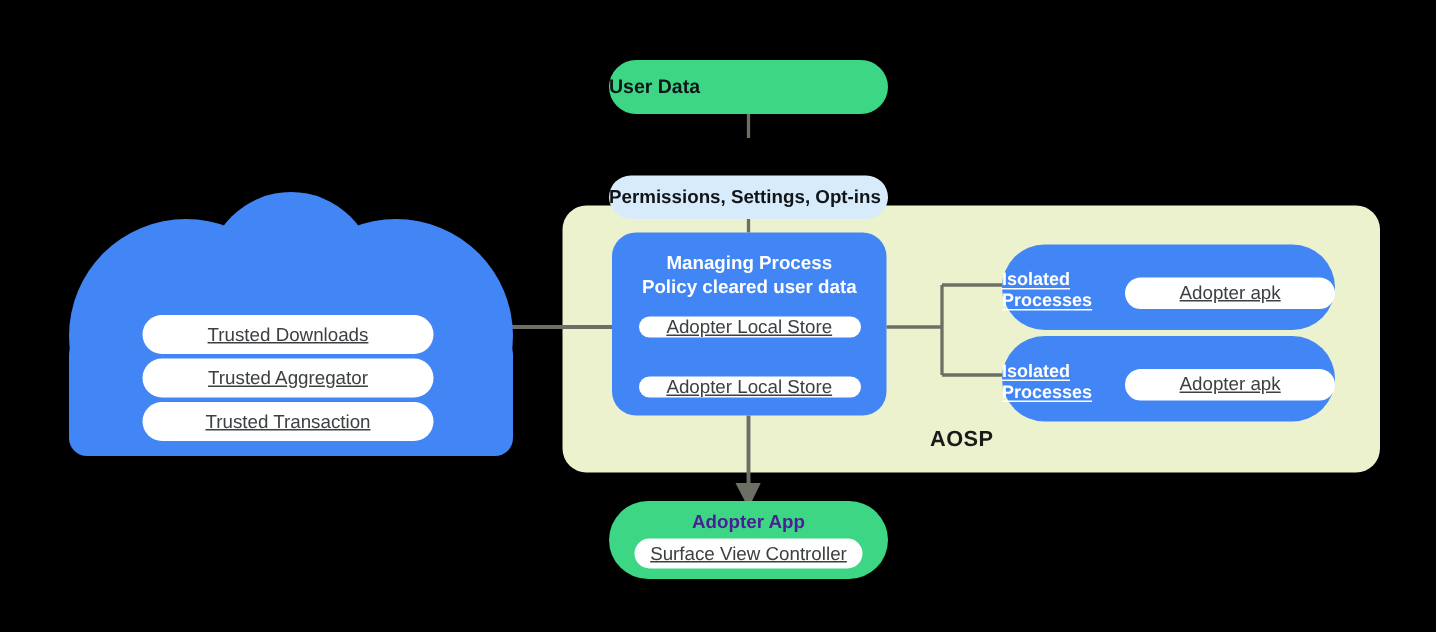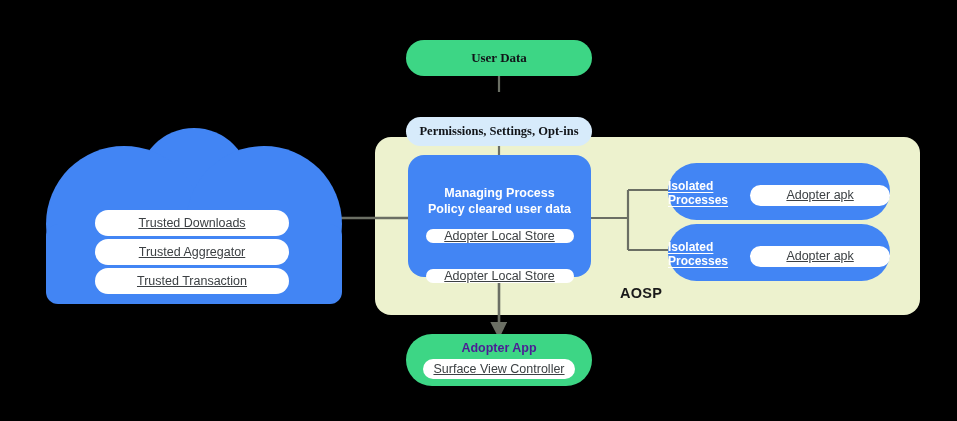--- a/index.html
+++ b/index.html
@@ -22,26 +22,24 @@
     top: 0;
     width: 957px;
     height: 421px;
   }
 
   
   .pill {
     position: absolute;
     display: flex;
     align-items: center;
-    justify-content: center;
     box-sizing: border-box;
     border-radius: 999px;
     text-align: center;
     line-height: 1.15;
-    font-family: Liberation Serif, serif;
   }
 
   .inner-pill {
     background: #ffffff;
     color: #3c4043;
     border-radius: 999px;
     display: flex;
     align-items: center;
     justify-content: center;
     font-size: 12.5px;
@@ -100,21 +98,21 @@
   
   #managing-process {
     position: absolute;
     left: 408px;
     top: 155px;
     width: 183px;
     height: 122px;
     background: #4285F4;
     border-radius: 16px;
     box-sizing: border-box;
-    padding-top: 31px;
+    padding-top: 13px;
     display: flex;
     flex-direction: column;
     align-items: center;
   }
   #managing-process .mp-title {
     color: #ffffff;
     font-size: 12.5px;
     font-weight: bold;
     text-align: center;
     line-height: 1.25;

